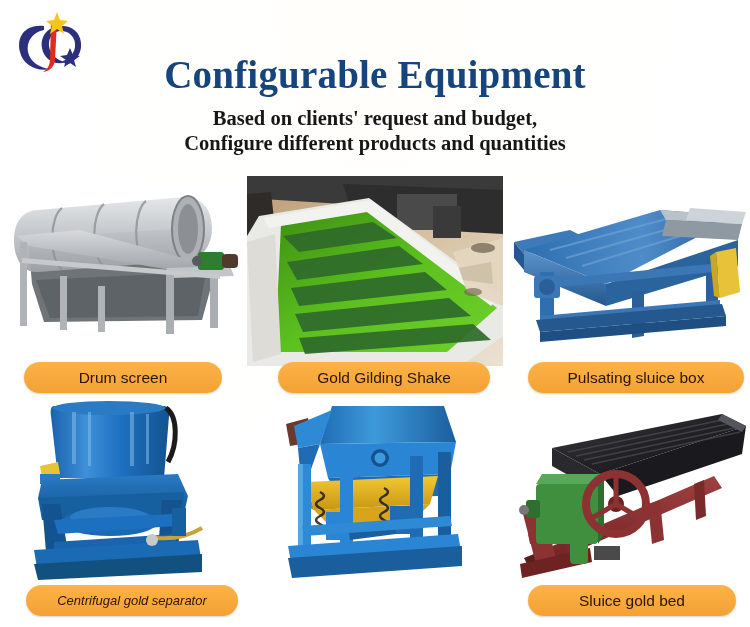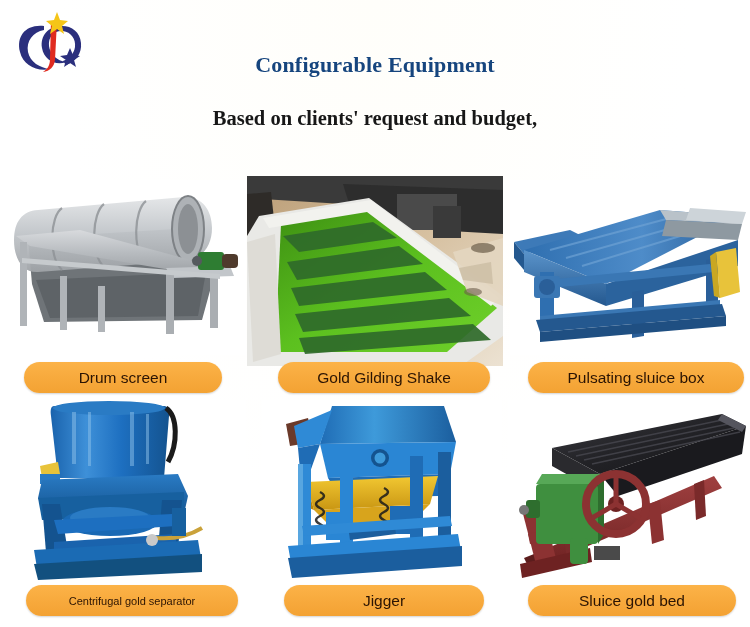--- a/index.html
+++ b/index.html
@@ -13,21 +13,21 @@
   #page{position:relative;width:750px;height:627px;background:
      radial-gradient(ellipse at 50% 0%, #fffefa 0%, #ffffff 60%);}
 
   
   .logo{position:absolute;left:10px;top:8px;width:78px;height:72px;}
 
   
   .title{
     position:absolute;left:0;top:52px;width:750px;text-align:center;
     font-family:"Liberation Serif", serif;
-    font-weight:bold;font-size:22px;letter-spacing:.2px;
+    font-weight:bold;font-size:39px;letter-spacing:.2px;
     color:#16457e;
   }
   .subtitle{
     position:absolute;left:0;top:106px;width:750px;text-align:center;
     font-family:"Liberation Serif", serif;
     font-weight:bold;font-size:20.5px;line-height:25px;color:#171717;
   }
   .subtitle div{white-space:nowrap;}
 
   
@@ -38,21 +38,21 @@
   
   .badge{
     position:absolute;height:31px;border-radius:16px;
     background:linear-gradient(180deg,#fcb348 0%,#f7a93c 55%,#f3a233 100%);
     box-shadow:0 1px 2px rgba(0,0,0,.18);
     display:flex;align-items:center;justify-content:center;
     color:#2b1403;font-size:15.5px;font-weight:500;
     font-family:"Liberation Sans", sans-serif;
     white-space:nowrap;
   }
-  .badge.small{font-size:11px;}
+  .badge.small{font-size:13px;font-style:italic;}
 
   
   .mach{position:absolute;left:0;top:0;width:100%;height:100%;}
 
   
   .sluice-photo{background:#c9b090;}
 </style>
 </head>
 <body>
 
@@ -70,20 +70,21 @@
 
       <path d="M47 4 L50 12 L58 13 L52 18 L54 26 L47 21 L40 26 L42 18 L36 13 L44 12 Z" fill="#f5c518"></path>
 
       <path d="M60 40 L63 47 L70 48 L64 52 L66 59 L60 55 L54 59 L56 52 L50 48 L57 47 Z" fill="#2b2f7d"></path>
     </svg>
   </div>
 
   <div class="title">Configurable Equipment</div>
   <div class="subtitle">
     <div>Based on clients' request and budget,</div>
+    <div>Configure different products and quantities</div>
   </div>
 
   <div class="grid">
 
     <div class="cell" style="left:6px;top:4px;width:240px;height:180px;text-align:right;">
       <div class="photo" style="left:0;top:0;width:240px;height:175px;background:#ffffff;">
         <svg class="mach" viewBox="0 0 240 175">
           <defs>
             <linearGradient id="gMetal" x1="0" y1="0" x2="0" y2="1">
               <stop offset="0" stop-color="#d8dadd"></stop>
@@ -332,21 +333,20 @@
           <rect x="128" y="106" width="24" height="28" fill="#1f6cb5"></rect>
           <polygon points="86,126 132,120 134,134 88,140" fill="#1b5e9e"></polygon>
 
           <ellipse cx="100" cy="148" rx="16" ry="5" fill="#e8bb22"></ellipse>
 
           <polygon points="26,146 196,134 200,156 30,168" fill="#2a86d4"></polygon>
           <polygon points="26,158 200,146 200,166 30,178" fill="#1b5e9e"></polygon>
           <polygon points="40,126 188,116 190,126 42,136" fill="#2f8ad6"></polygon>
         </svg>
       </div>
-      <div class="badge" style="left:22px;top:185px;width:200px;">Jigger</div>
     </div>
 
     <div class="cell" style="left:508px;top:224px;width:242px;height:185px;">
       <div class="photo" style="left:0;top:0;width:242px;height:180px;background:#ffffff;">
         <svg class="mach" viewBox="0 0 242 180">
           <defs>
             <linearGradient id="gDeck" x1="0" y1="0" x2="1" y2="1">
               <stop offset="0" stop-color="#3a3a40"></stop>
                 <stop offset=".5" stop-color="#222226"></stop>
               <stop offset="1" stop-color="#151518"></stop>

